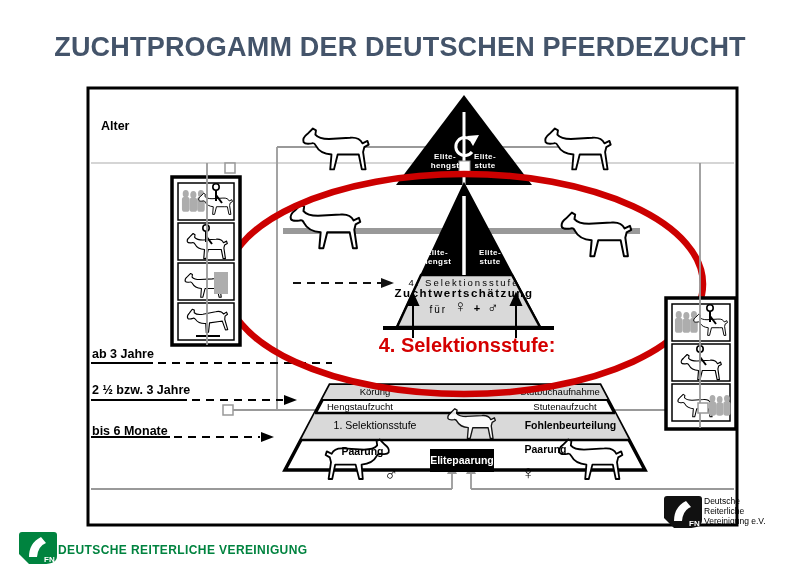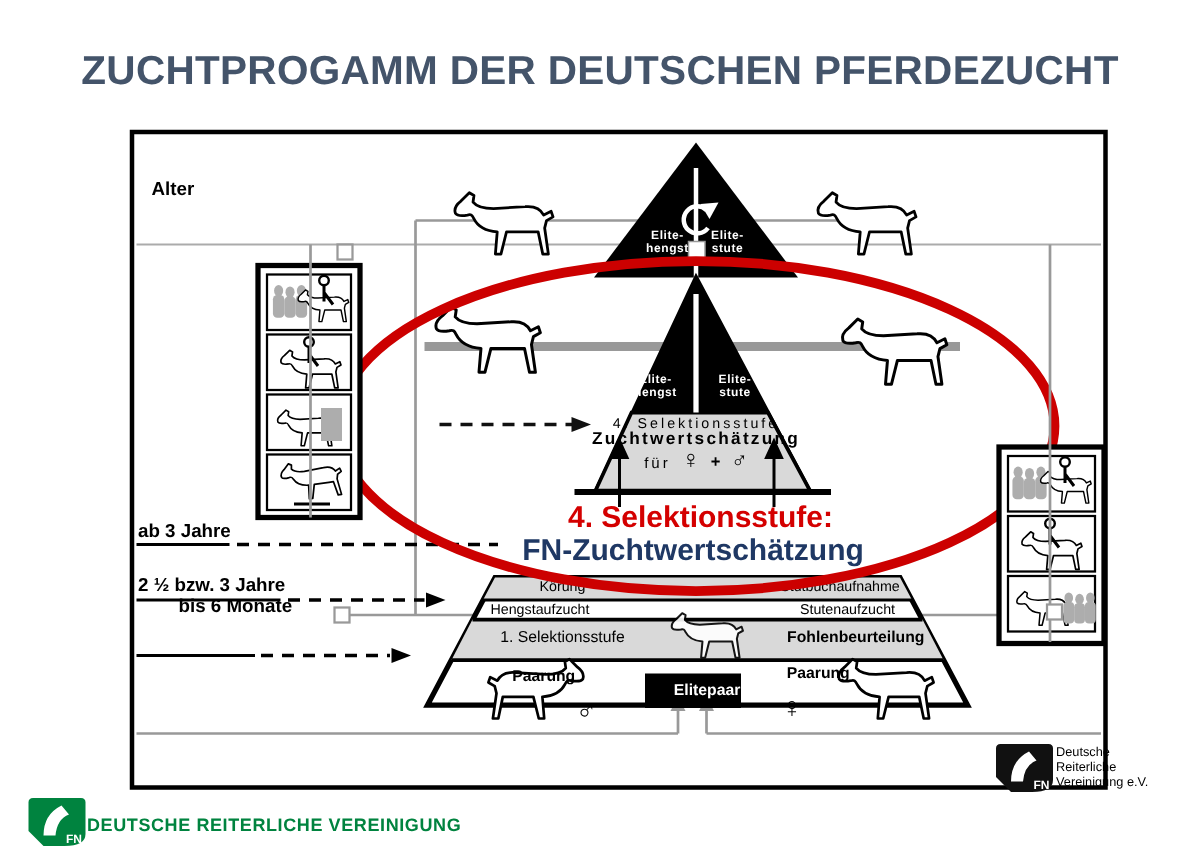--- a/index.html
+++ b/index.html
@@ -155,21 +155,21 @@
       <text x="26" y="31" font-size="8" font-weight="bold" fill="#fff" font-family="Liberation Sans, sans-serif">FN</text>
     </g>
   </svg>
 
   <div id="text-layer">
     <div class="abs title" style="left:50px;top:32px;width:700px;">ZUCHTPROGAMM DER DEUTSCHEN PFERDEZUCHT</div>
 
     <div class="abs agelabel" style="left:101px;top:119px;">Alter</div>
     <div class="abs agelabel" style="left:92px;top:347px;">ab 3 Jahre</div>
     <div class="abs agelabel" style="left:92px;top:383px;">2 ½ bzw. 3 Jahre</div>
-    <div class="abs agelabel" style="left:92px;top:397px;margin-left:27px;">bis 6 Monate</div>
+    <div class="abs agelabel" style="left:92px;top:424px;">bis 6 Monate</div>
 
     <div class="abs pyr-small" style="left:426px;top:152px;width:38px;">
       <div>Elite-</div>
         <div>hengst</div>
     </div>
     <div class="abs pyr-small" style="left:466px;top:152px;width:38px;">
       <div>Elite-</div>
         <div>stute</div>
     </div>
 
@@ -190,21 +190,21 @@
       <span class="sym-m">♂</span>
     </div>
 
     <div class="abs rowtxt" style="left:320px;top:386px;width:110px;">Körung</div>
     <div class="abs rowtxt" style="left:490px;top:386px;width:140px;">Stutbuchaufnahme</div>
     <div class="abs rowtxt" style="left:305px;top:401px;width:110px;">Hengstaufzucht</div>
     <div class="abs rowtxt" style="left:510px;top:401px;width:110px;">Stutenaufzucht</div>
     <div class="abs rowtxt" style="left:315px;top:419px;width:120px;font-size:10.5px;">1. Selektionsstufe</div>
     <div class="abs rowtxt-b" style="left:508px;top:419px;width:125px;">Fohlenbeurteilung</div>
     <div class="abs rowtxt-b" style="left:330px;top:445px;width:65px;">Paarung</div>
-    <div class="abs elitebox-txt" style="left:430px;top:449px;width:64px;margin-left:19px;">Elitepaarung</div>
+    <div class="abs elitebox-txt" style="left:430px;top:449px;width:64px;">Elitepaarung</div>
     <div class="abs rowtxt-b" style="left:513px;top:443px;width:65px;">Paarung</div>
     <div class="abs sexsym" style="left:380px;top:463px;width:22px;">♂</div>
     <div class="abs sexsym" style="left:517px;top:462px;width:22px;">♀</div>
 
     <div class="abs fn-green-text" style="left:58px;top:543px;">DEUTSCHE REITERLICHE VEREINIGUNG</div>
     <div class="abs fn-caption" style="left:704px;top:496px;">
       <div>Deutsche</div>
       <div>Reiterliche</div>
       <div>Vereinigung e.V.</div>
     </div>
@@ -264,16 +264,15 @@
     </g>
     <g fill="#fff" stroke="#999" stroke-width="1.5">
       <rect x="225" y="163" width="10" height="10"></rect>
       <rect x="223" y="405" width="10" height="10"></rect>
       <rect x="698" y="403" width="10" height="10"></rect>
     </g>
   </svg>
 
   <div id="hl-layer">
     <div class="abs hl1" style="left:317px;top:334px;width:300px;">4. Selektionsstufe:</div>
-    <div class="abs hl2" style="left:312px;top:356px;width:300px;">FN-Zuchtwertschätzung</div>
   </div>
 
 </div>
 
 </body></html>

